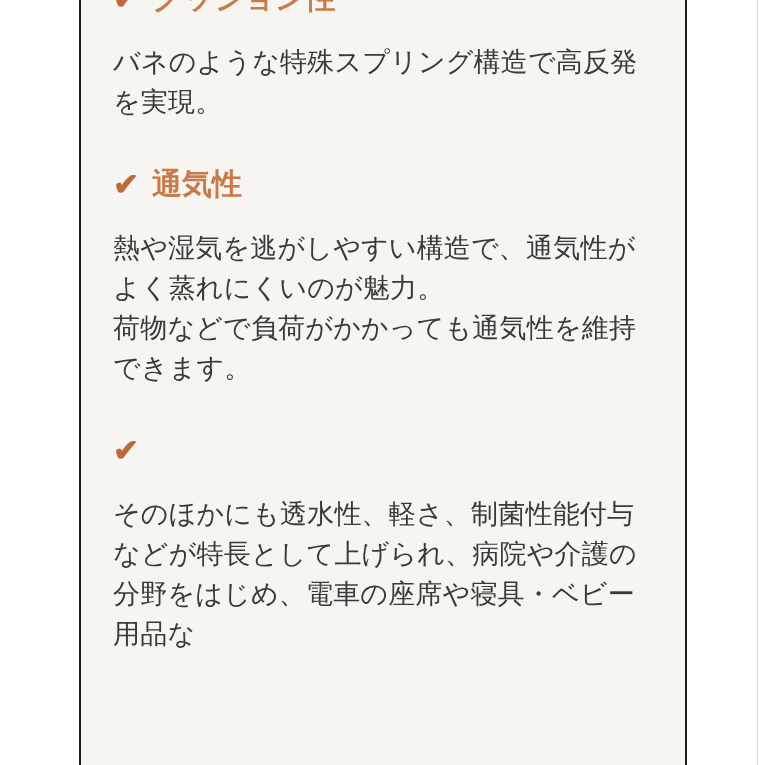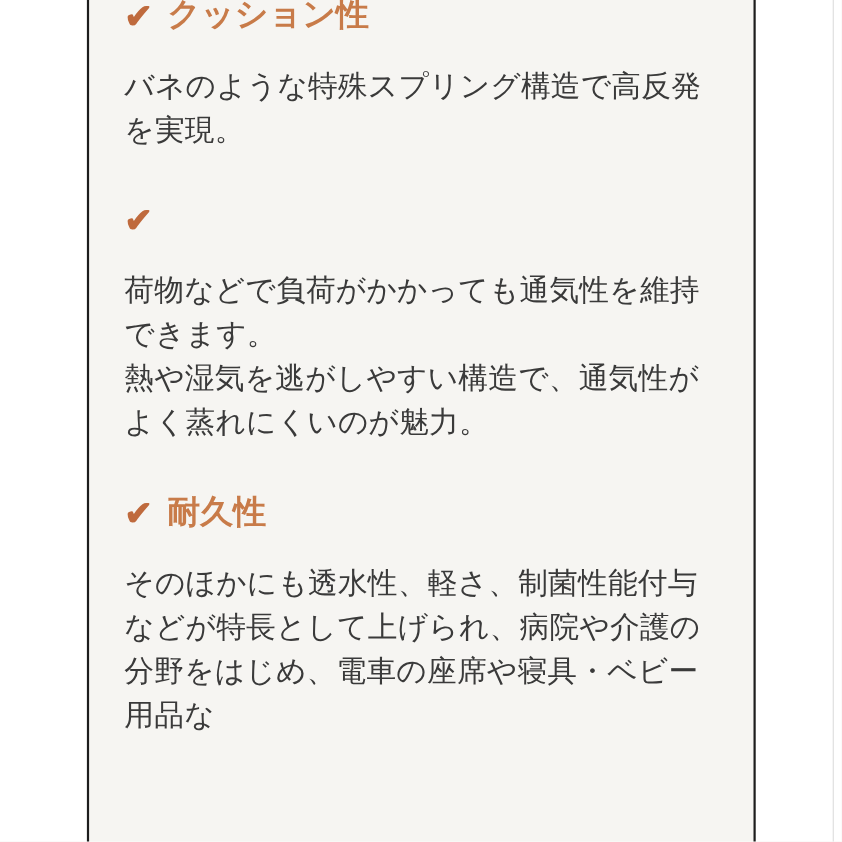--- a/index.html
+++ b/index.html
@@ -17,21 +17,21 @@
   .content-card {
     position: absolute;
     left: 79px;
     top: 0;
     box-sizing: border-box;
     width: 608px;
     height: 765px;
     border-left: 2px solid #1d1d1d;
     border-right: 2px solid #1d1d1d;
     background: #f6f5f2;
-    padding: 16px 28px 0 32px;
+    padding: 0 28px 0 32px;
     overflow: hidden;
   }
   .sec-heading {
     display: flex;
     align-items: center;
     gap: 13px;
     font-size: 30px;
     font-weight: 700;
     line-height: 36px;
     color: #c87b49;
@@ -75,29 +75,29 @@
   <h2 class="sec-heading first">
     <span class="check">✔</span>
     <span>クッション性</span>
   </h2>
   <div class="para">
     <p>バネのような特殊スプリング構造で高反発を実現。</p>
   </div>
 
   <h2 class="sec-heading">
     <span class="check">✔</span>
+    <span>通気性</span>
   </h2>
   <div class="para">
+    <p>熱や湿気を逃がしやすい構造で、通気性がよく蒸れにくいのが魅力。</p>
     <p>荷物などで負荷がかかっても通気性を維持できます。</p>
-    <p>熱や湿気を逃がしやすい構造で、通気性がよく蒸れにくいのが魅力。</p>
   </div>
 
   <h2 class="sec-heading">
     <span class="check">✔</span>
-    <span>耐久性</span>
   </h2>
 
   <div class="para">
     <p>そのほかにも透水性、軽さ、制菌性能付与などが特長として上げられ、病院や介護の分野をはじめ、電車の座席や寝具・ベビー用品な</p>
   </div>
 
 </div>
 
 <div class="edge-line"></div>
 

